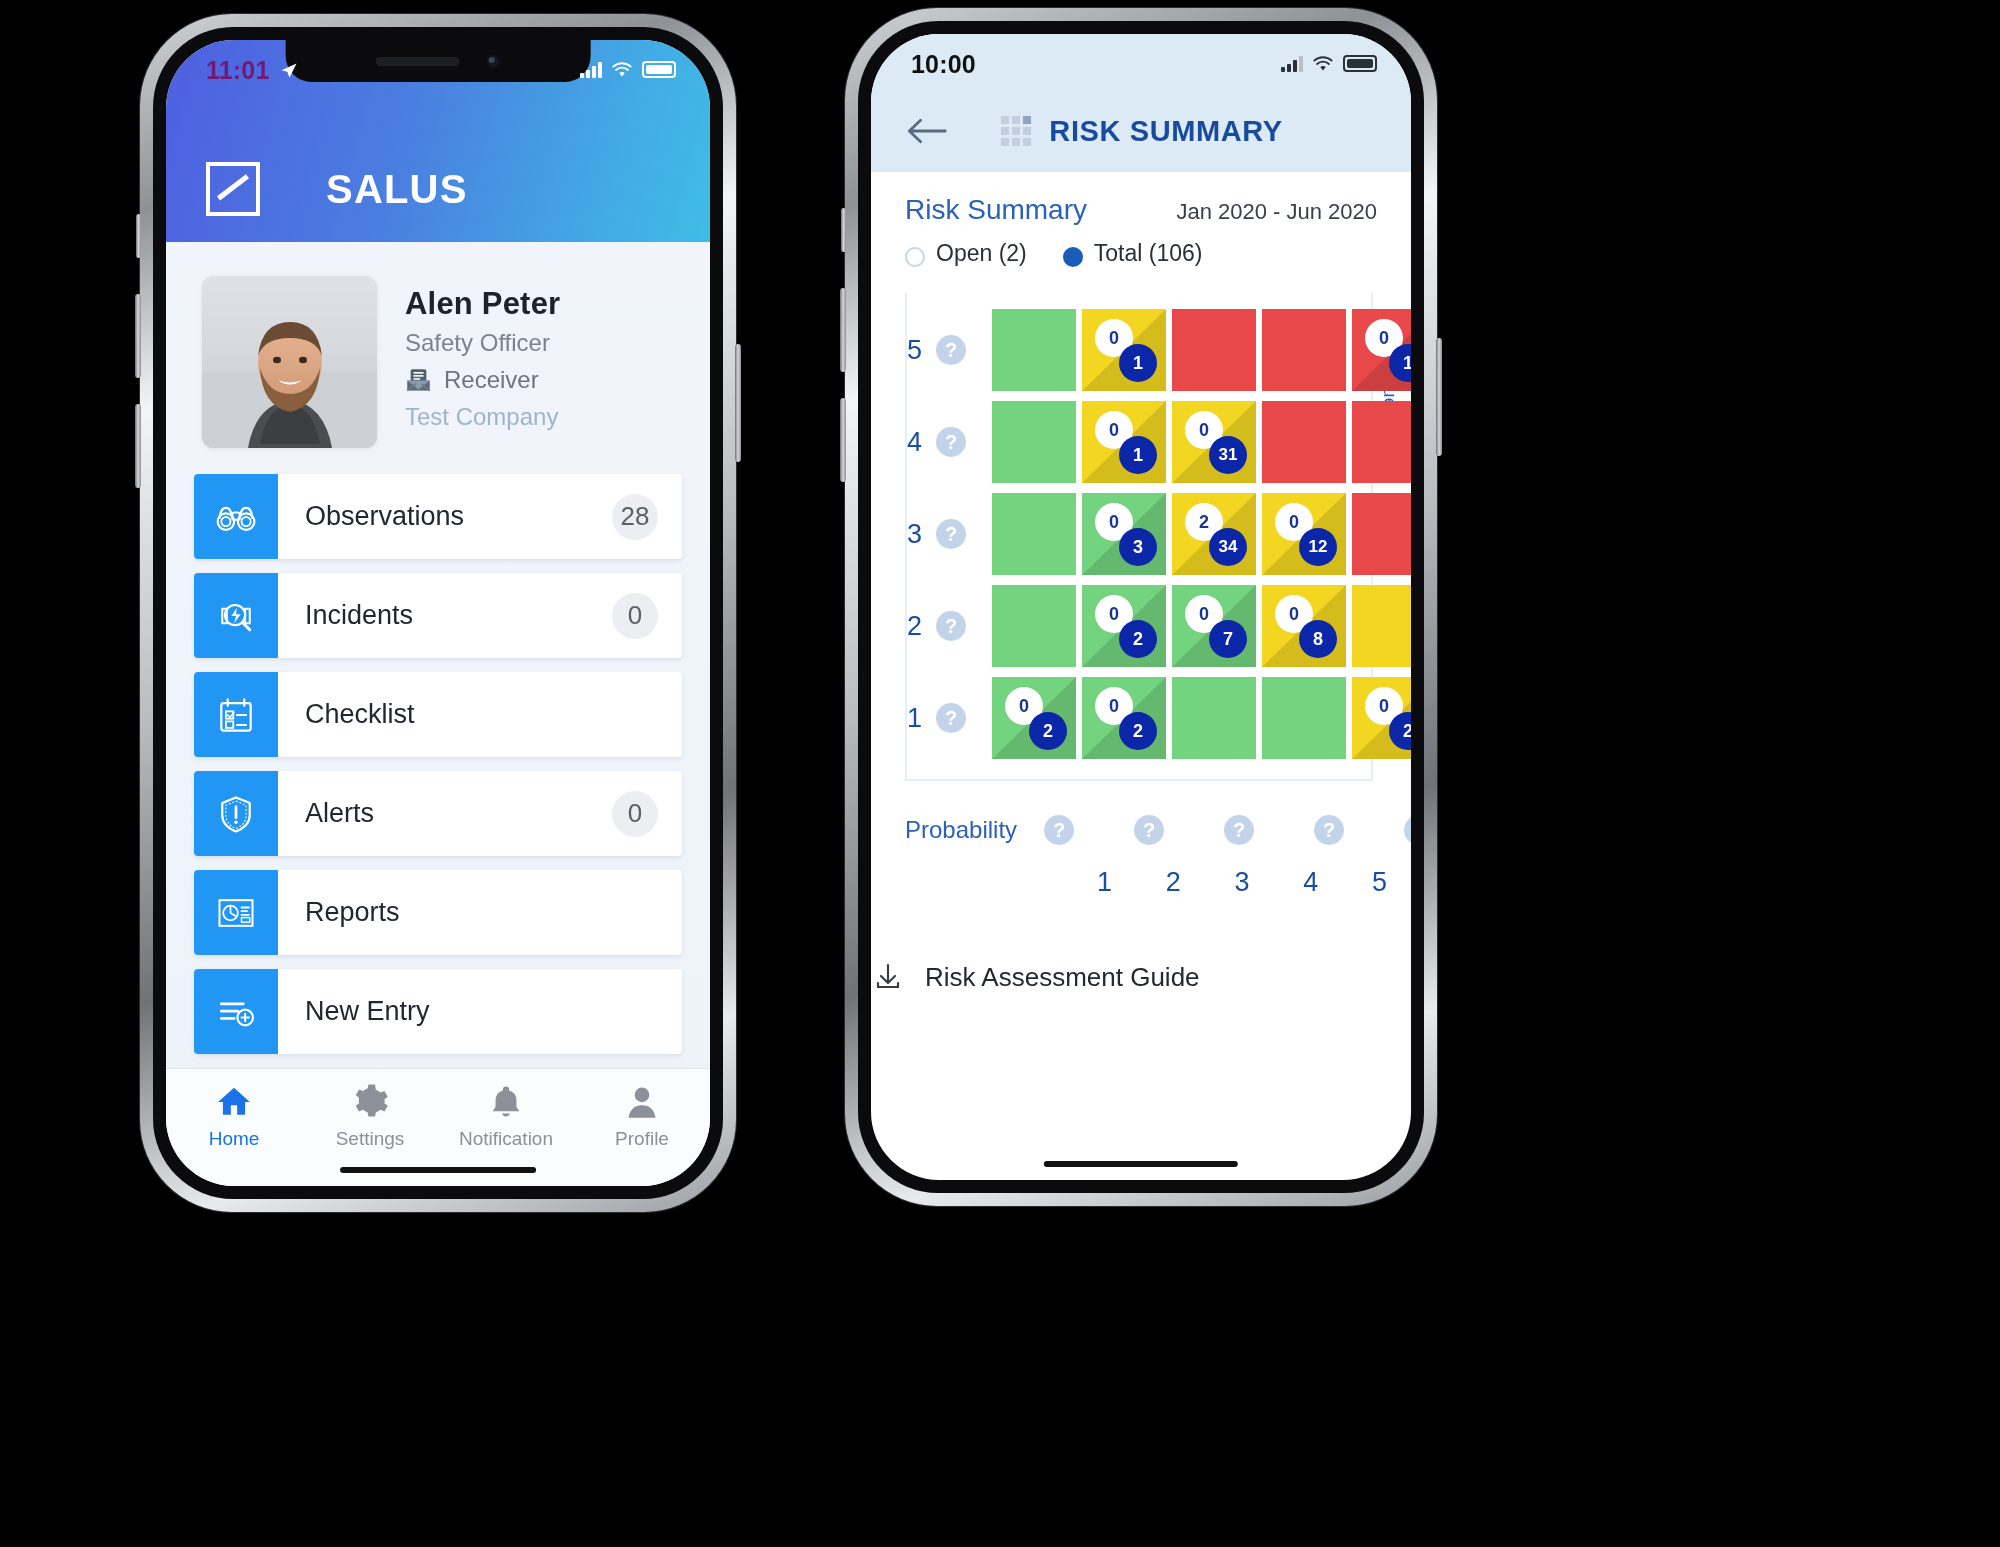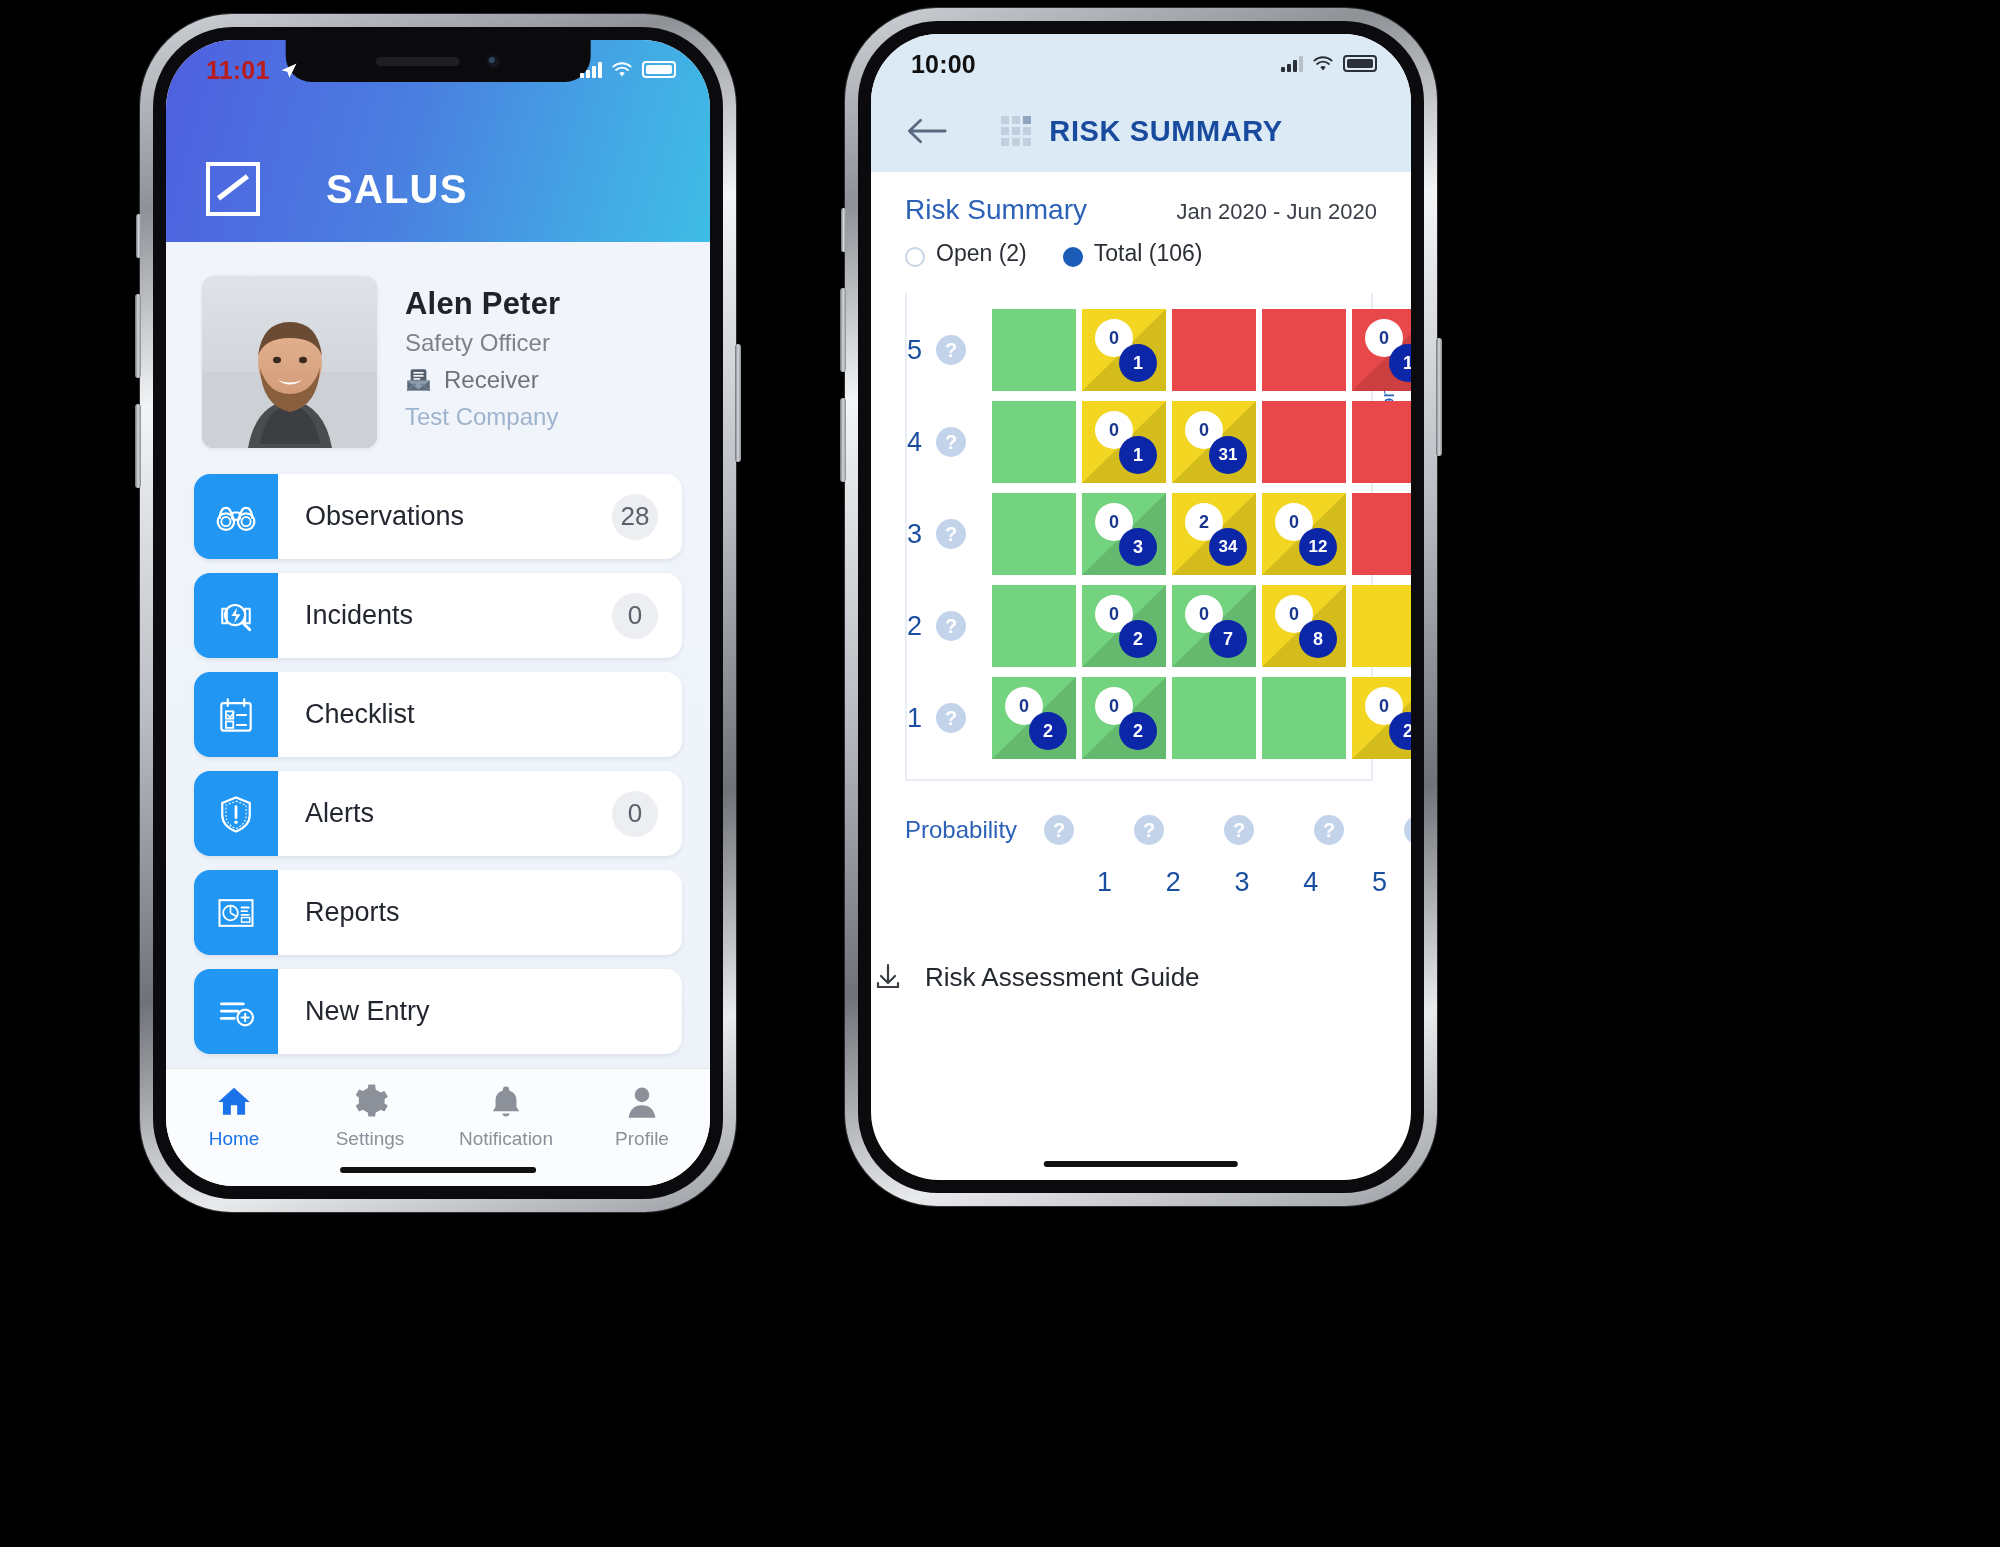--- a/index.html
+++ b/index.html
@@ -157,21 +157,21 @@
   .prole { font-size: 24px; color: #7d828c; margin-top: 7px; font-weight: 400;}
   .preceiver { display: flex; align-items: center; gap: 12px; margin-top: 9px;}
   .preceiver span { font-size: 24px; color: #6e737d; }
   .pcompany { font-size: 24px; color: #9eb3cd; margin-top: 9px;}
 
   .menu { padding: 26px 28px 0 28px; }
   .menu-item {
     display: flex; align-items: stretch;
     height: 85px;
     margin-bottom: 14px;
-    border-radius: 16px;
+    border-radius: 4px;
     background: #fff;
     box-shadow: 0 2px 4px rgba(40,60,100,.10);
     overflow: hidden;
   }
   .mi-icon {
     width: 84px; flex: 0 0 84px;
     background: #2196f3;
     display: flex; align-items: center; justify-content: center;
   }
   .mi-icon svg { width: 44px; height: 44px; }
@@ -348,21 +348,21 @@
     <div class="phone-inner">
       <div class="screen">
 
         <div class="l-header"></div>
 
         <div class="notch">
           <div class="speaker"></div>
           <div class="cam"></div>
         </div>
 
-        <div class="statusbar" style="color:#b91c1c;">
+        <div class="statusbar" style="color:#701a75;">
           <div class="status-time">
             <span>11:01</span>
             <svg viewBox="0 0 24 24" width="20" height="20">
               <path d="M21 3 L3 11 L10 13 L12.5 20 Z" fill="#fff"></path>
             </svg>
           </div>
           <div class="status-right">
             <div class="sig">
               <i style="background:#fff"></i>
                 <i style="background:#fff"></i>

